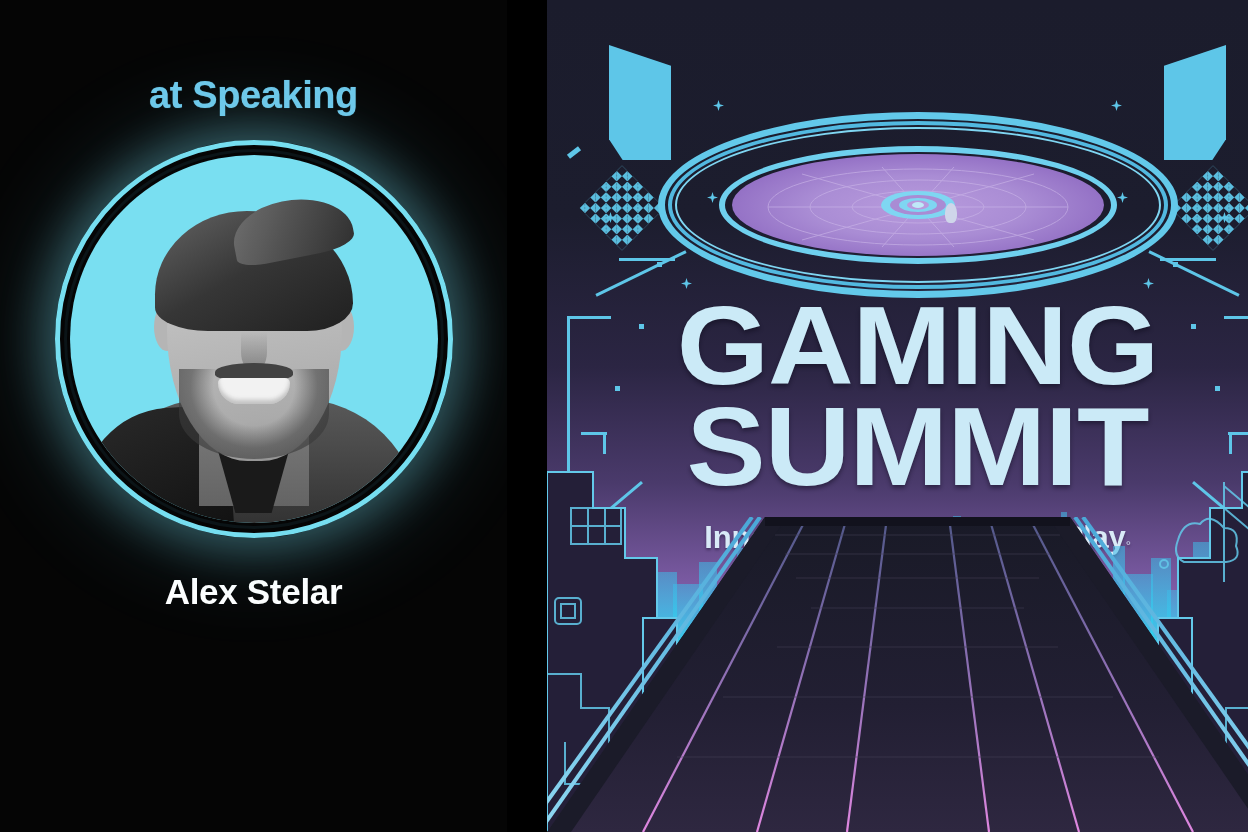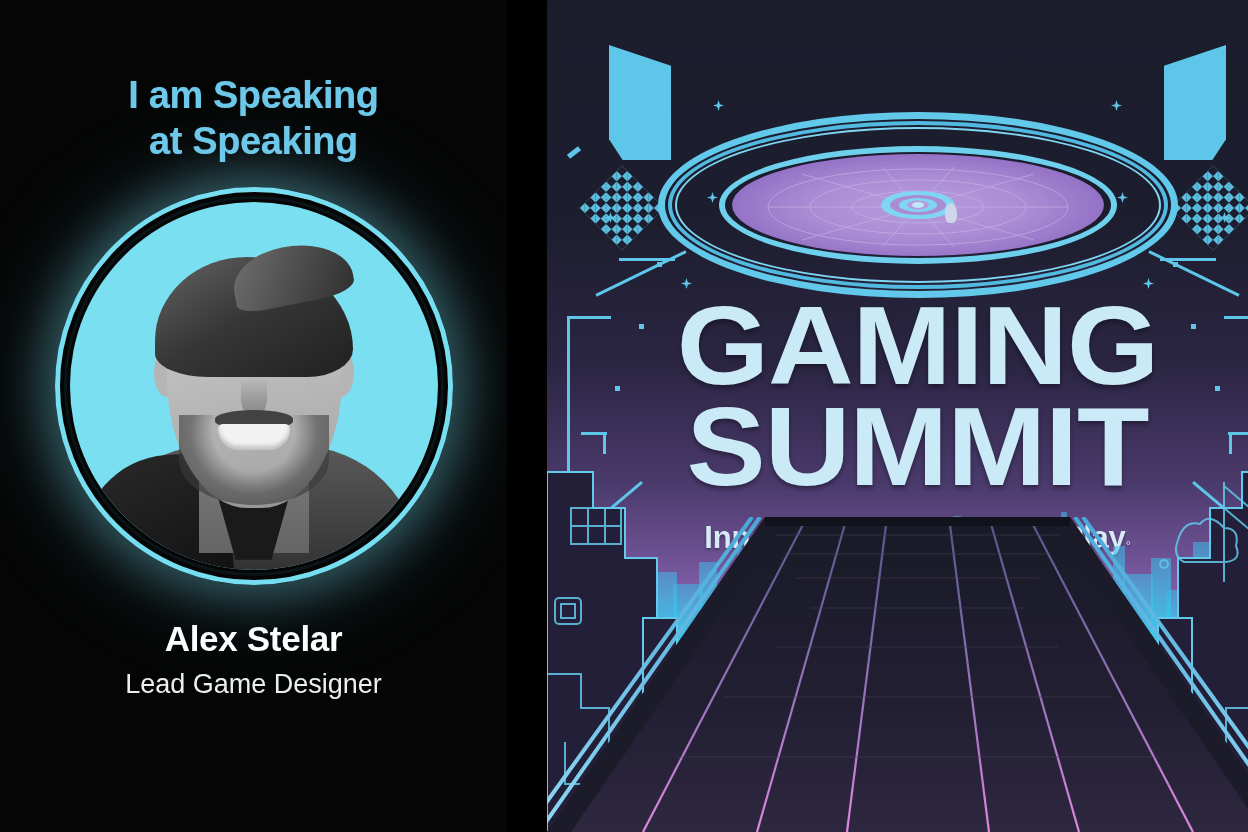--- a/index.html
+++ b/index.html
@@ -317,21 +317,20 @@
 </style>
 </head>
 <body>
 
 <div class="poster">
 
   <div class="left-panel">
     <div class="left-inner">
 
       <div class="speaking-heading">
-        <span class="ln">I am Speaking</span>
         <span class="ln">at Speaking</span>
       </div>
 
       <div class="avatar-wrap">
         <div class="avatar-glow"></div>
         <div class="avatar-ring-outer"></div>
         <div class="avatar-ring-gap"></div>
         <div class="avatar-disc">
           <div class="portrait">
             <div class="p-shoulders"></div>
@@ -350,21 +349,20 @@
             <div class="p-stache"></div>
             <div class="p-mouth"></div>
             <div class="p-hair"></div>
             <div class="p-hair-quiff"></div>
           </div>
         </div>
       </div>
 
       <div class="speaker-name">Alex Stelar</div>
       <div class="speaker-role">
-        <span class="ln">Lead Game Designer</span>
       </div>
 
     </div>
   </div>
 
   <div class="right-panel">
 
     <div class="rp-layer">
       <div class="dec banner-l"></div>
       <div class="dec banner-r"></div>

